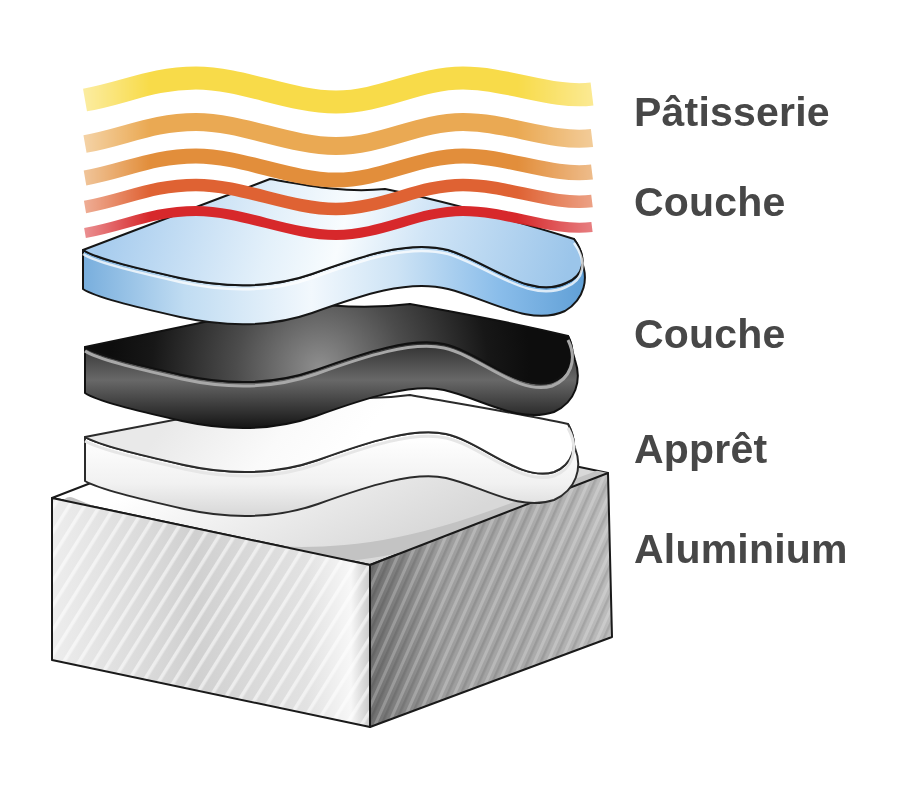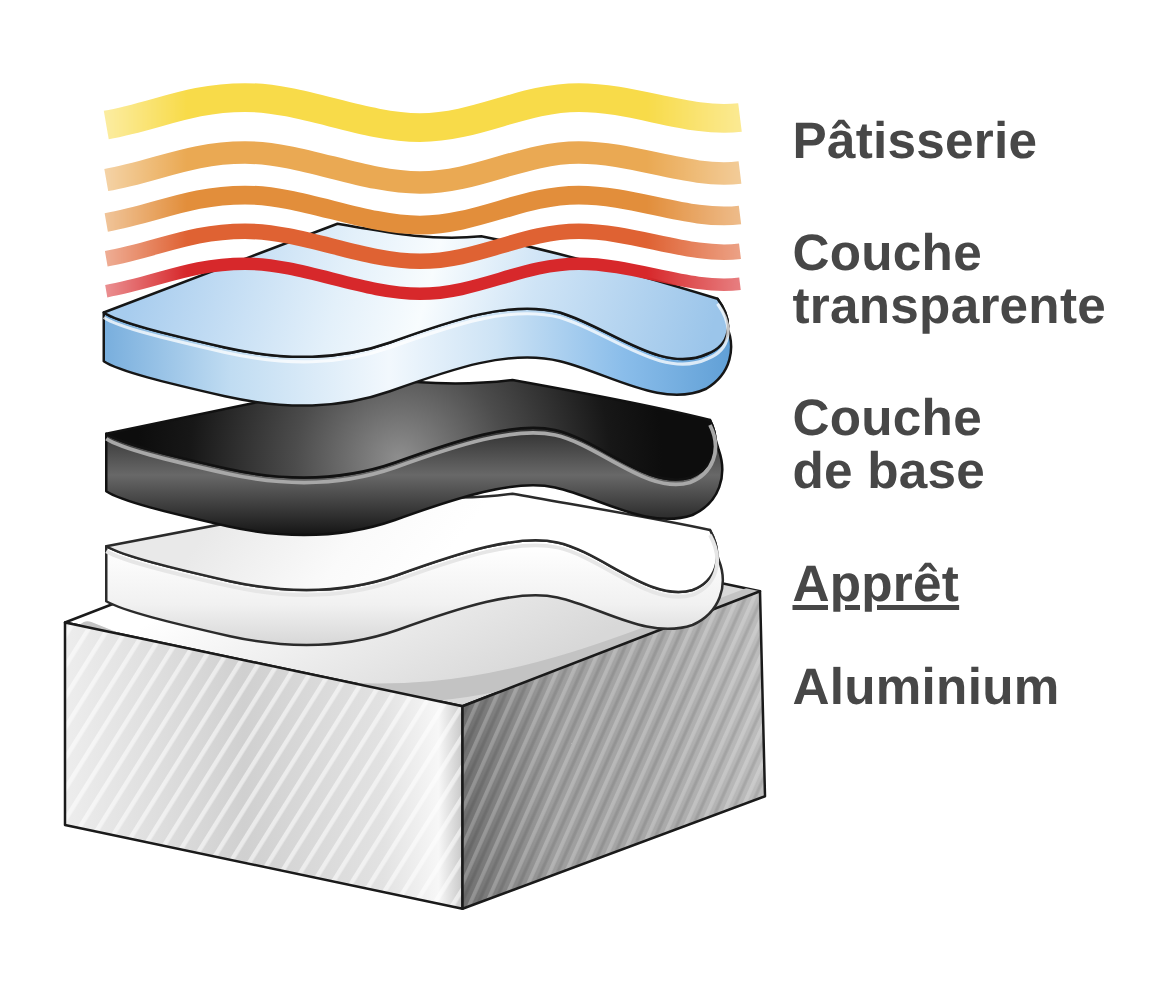--- a/index.html
+++ b/index.html
@@ -25,21 +25,21 @@
     left: 634px;
     color: var(--label-text, #474747);
     font: 700 41px/42px "Liberation Sans", sans-serif;
     letter-spacing: 0.2px;
     white-space: nowrap;
   }
   .layer-label div:empty { display: none; }
   .label-pastry      { top: 91px; }
   .label-clear-coat  { top: 181px; }
   .label-base-coat   { top: 313px; }
-  .label-primer      { top: 446px; text-decoration: underline; }
+  .label-primer      { top: 428px; }
   .label-substrate   { top: 528px; text-align: center; }
 
   .wave { fill: none; stroke-linecap: butt; }
   .wave-1 { stroke: var(--wave-yellow, #f8db49); stroke-width: 23; }
   .wave-2 { stroke: var(--wave-light-orange, #eaa953); stroke-width: 18; }
   .wave-3 { stroke: var(--wave-orange, #e28e3b); stroke-width: 15; }
   .wave-4 { stroke: var(--wave-dark-orange, #df6233); stroke-width: 12.5; }
   .wave-5 { stroke: var(--wave-red, #d7282b); stroke-width: 10; }
 </style>
 </head>
@@ -233,25 +233,23 @@
       <path class="wave wave-5" d="M 85 233 C 125 226, 152 211, 196 211 C 242 211, 290 235, 336 235 C 382 235, 418 211, 463 211 C 508 211, 552 232, 592 227"></path>
     </g>
   </svg>
 
   <div class="layer-label label-pastry">
     <div>Pâtisserie</div>
 
   </div>
   <div class="layer-label label-clear-coat">
     <div>Couche</div>
-    <div>transparente</div>
   </div>
   <div class="layer-label label-base-coat">
     <div>Couche</div>
-    <div>de base</div>
   </div>
   <div class="layer-label label-primer">
     <div>Apprêt</div>
 
   </div>
   <div class="layer-label label-substrate">
     <div>Aluminium</div>
 
   </div>
 

